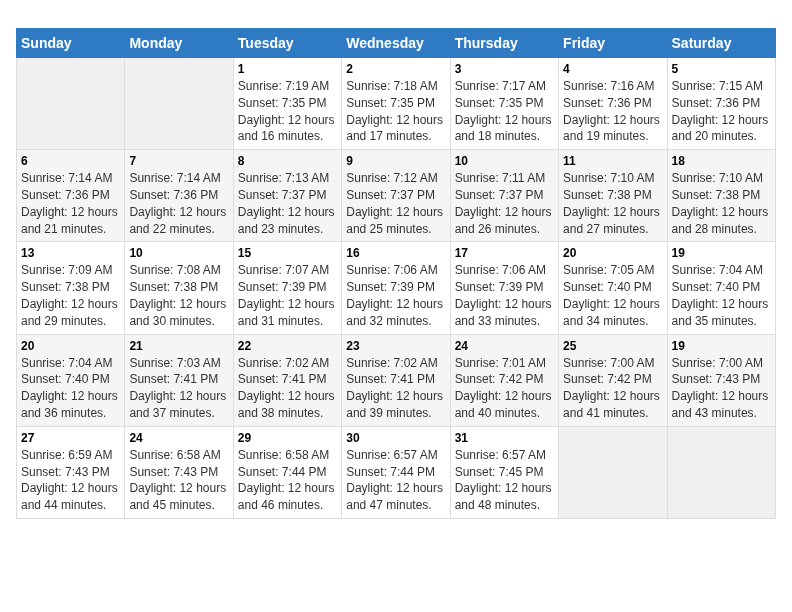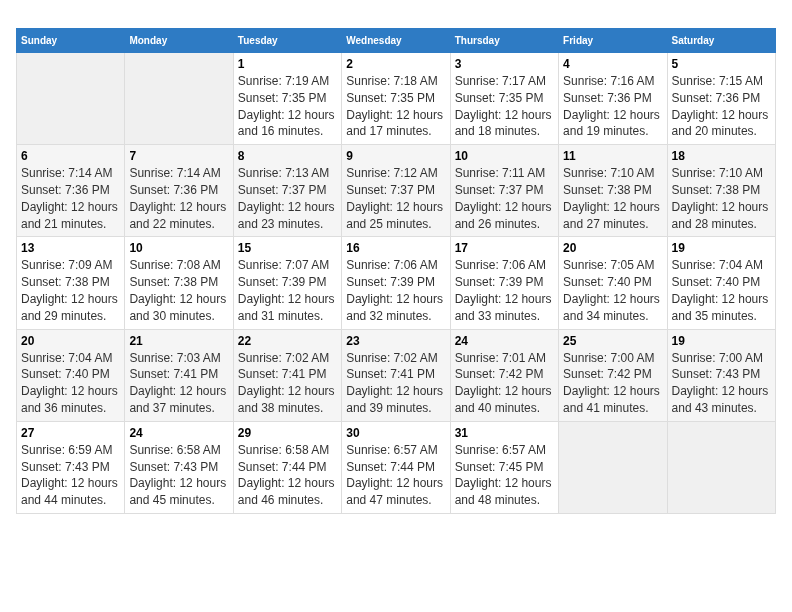--- a/index.html
+++ b/index.html
@@ -53,21 +53,21 @@
       font-size: 11px;
     }
     thead tr {
       background-color: #2e7bc4;
       color: white;
     }
     thead th {
       padding: 6px 4px;
       text-align: left;
       font-weight: bold;
-      font-size: 10px;
+      font-size: 14px;
       border: 1px solid #2e7bc4;
     }
     tbody tr {
       border-bottom: 1px solid #ccc;
     }
     tbody td {
       border: 1px solid #ddd;
       padding: 4px 4px;
       vertical-align: top;
       height: 78px;

